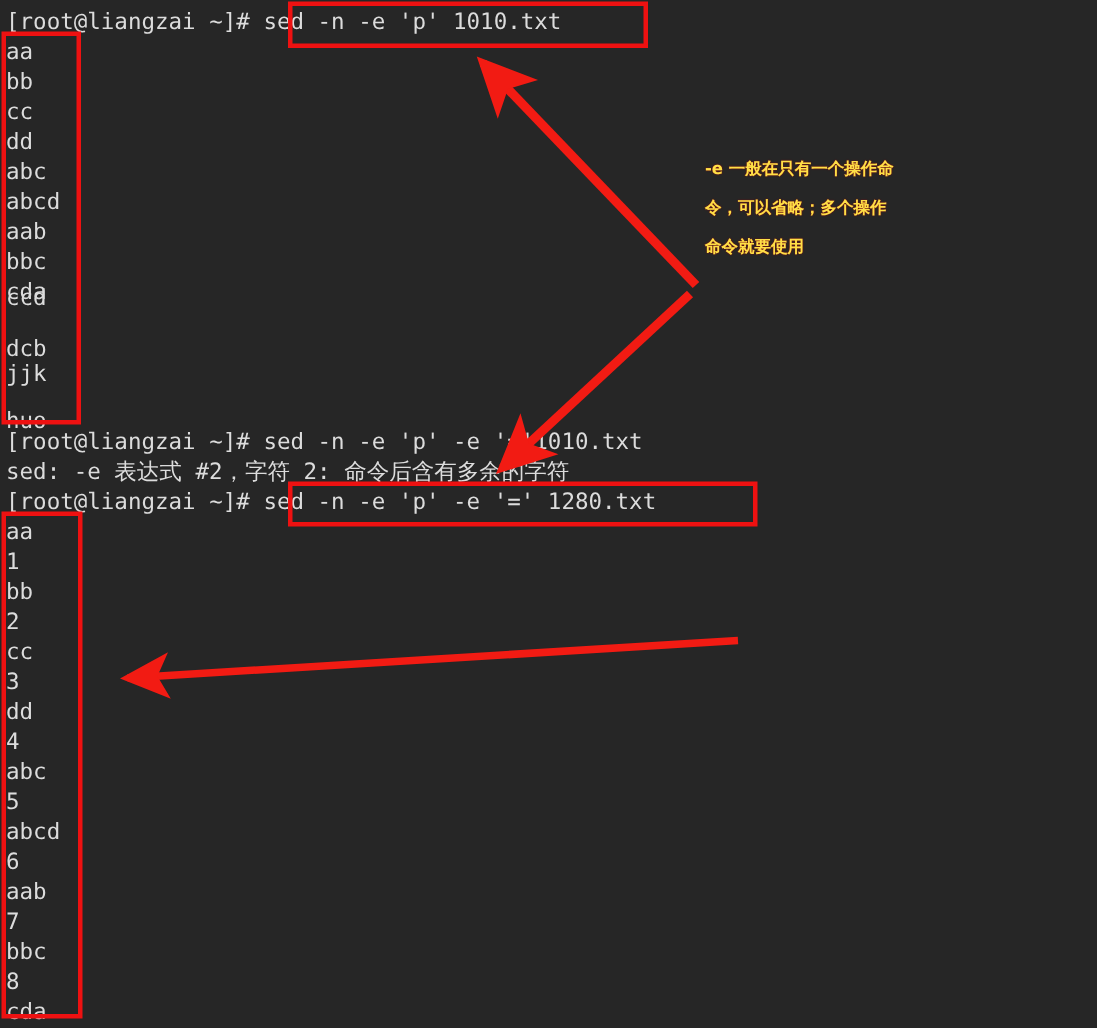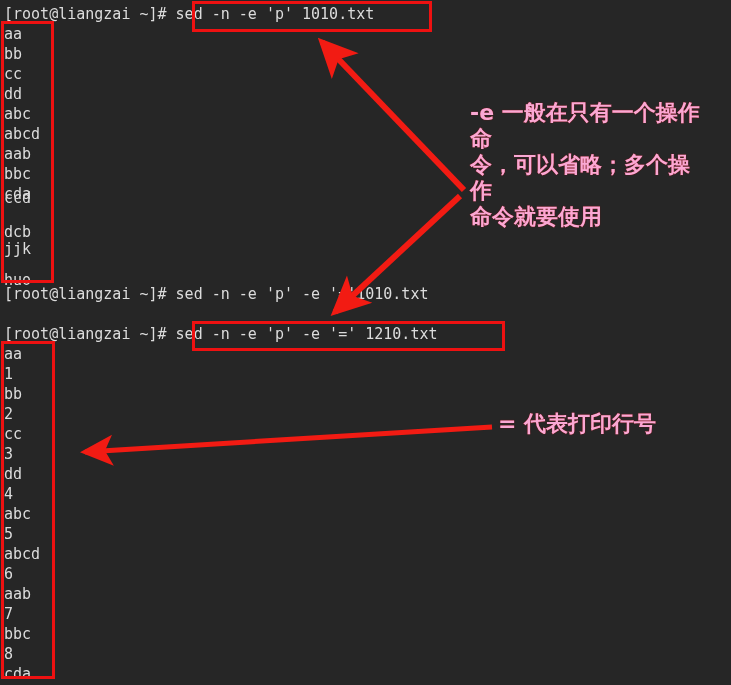--- a/index.html
+++ b/index.html
@@ -30,23 +30,23 @@
     font-size: 15px;
     color: #dcdcdc;
     white-space: pre;
     letter-spacing: 0px;
   }
   .line.cjk {
     font-family: "DejaVu Sans Mono", "Liberation Mono", monospace;
   }
   .annot {
     position: absolute;
-    color: #f9a8d4;
+    color: #fde047;
     font-family: "DejaVu Sans", "Liberation Sans", sans-serif;
-    font-size: 22px;
+    font-size: 11px;
     line-height: 26px;
     font-weight: bold;
     white-space: pre-wrap;
     text-shadow: 0 0 1px #aa0000;
   }
   .box {
     position: absolute;
     border: 3px solid #ee1111;
     box-sizing: border-box;
     pointer-events: none;
@@ -74,21 +74,22 @@
     <div class="line" style="top:104px">abc</div>
     <div class="line" style="top:124px">abcd</div>
     <div class="line" style="top:144px">aab</div>
     <div class="line" style="top:164px">bbc</div>
     <div class="line" style="top:184px">cda</div>
     <div class="line" style="top:188px">ccd</div>
     <div class="line" style="top:222px">dcb</div>
     <div class="line" style="top:239px">jjk</div>
     <div class="line" style="top:270px">huo</div>
     <div class="line" style="top:284px">[root@liangzai ~]# sed -n -e 'p' -e '='1010.txt</div>
-    <div class="line" style="top:324px">[root@liangzai ~]# sed -n -e 'p' -e '=' 1210.txt</div>
+    <div class="line cjk" style="top:304px">sed: -e 表达式 #2，字符 2: 命令后含有多余的字符</div>
+    <div class="line" style="top:324px">[root@liangzai ~]# sed -n -e 'p' -e '=' 1280.txt</div>
     <div class="line" style="top:344px">aa</div>
     <div class="line" style="top:364px">1</div>
     <div class="line" style="top:384px">bb</div>
     <div class="line" style="top:404px">2</div>
     <div class="line" style="top:424px">cc</div>
     <div class="line" style="top:444px">3</div>
     <div class="line" style="top:464px">dd</div>
     <div class="line" style="top:484px">4</div>
     <div class="line" style="top:504px">abc</div>
     <div class="line" style="top:524px">5</div>
@@ -114,15 +115,14 @@
     </defs>
     <line x1="464" y1="190" x2="322" y2="42" stroke="#f21b13" stroke-width="6" marker-end="url(#ah)"></line>
     <line x1="460" y1="196" x2="335" y2="312" stroke="#f21b13" stroke-width="6" marker-end="url(#ah)"></line>
     <line x1="492" y1="427" x2="85" y2="452" stroke="#f21b13" stroke-width="5" marker-end="url(#ah)"></line>
   </svg>
 
   <div class="annot" style="left:470px; top:100px; width:230px;">-e 一般在只有一个操作命
 令，可以省略；多个操作
 命令就要使用</div>
 
-  <div class="annot" style="left:498px; top:411px; width:220px;">= 代表打印行号</div>
 
 </div>
 
 </body></html>

